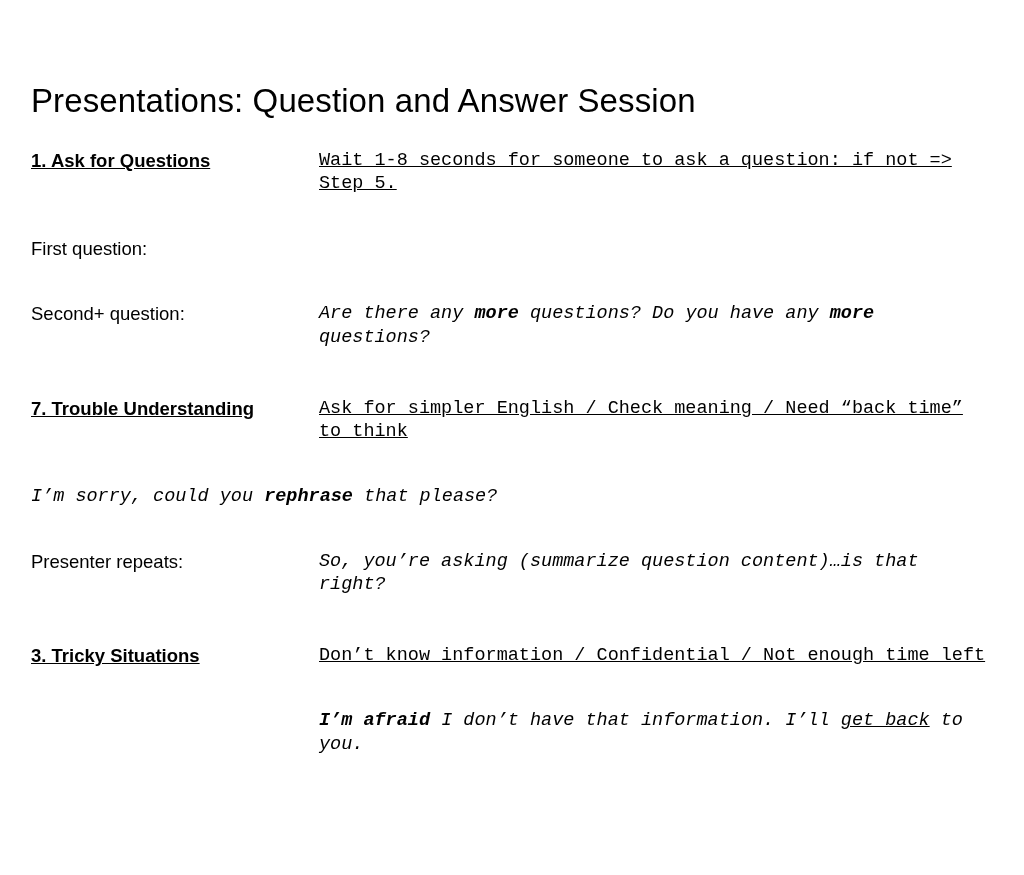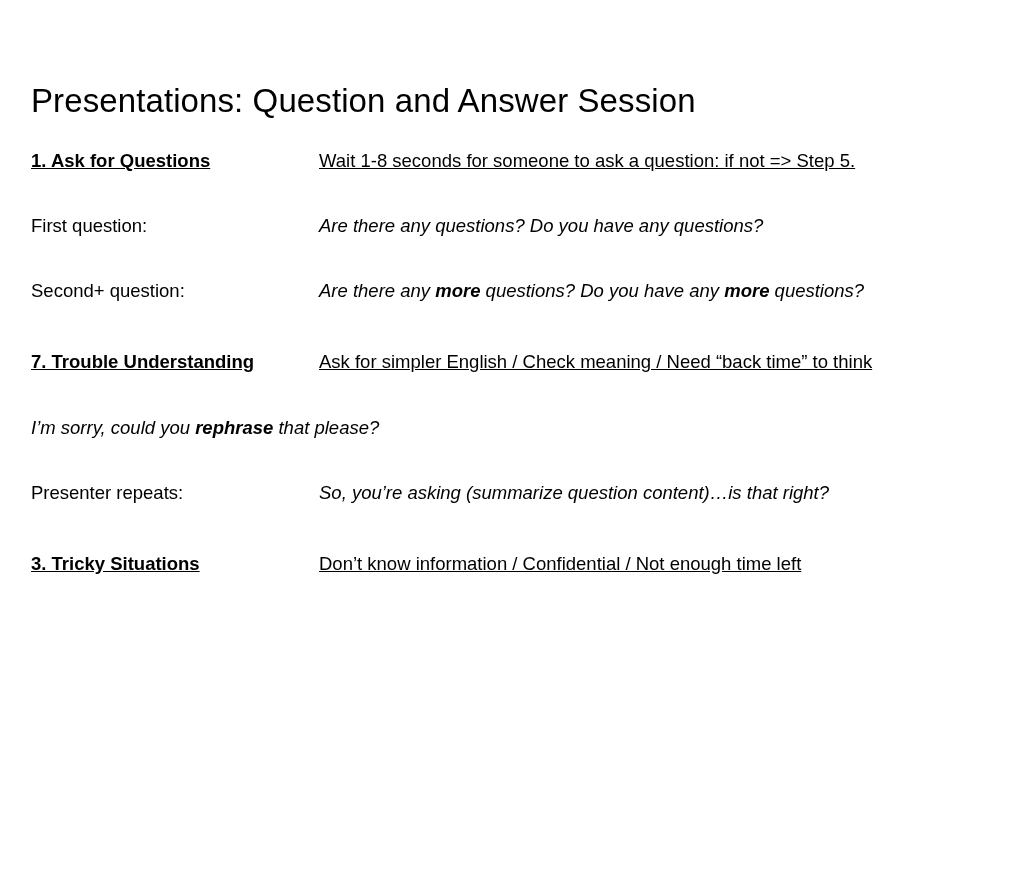--- a/index.html
+++ b/index.html
@@ -49,20 +49,21 @@
     flex: 0 0 288px;
     font-size: 18.5px;
     line-height: 1.25;
     color: #000000;
   }
   .col-right {
     flex: 1 1 auto;
     font-size: 18.5px;
     line-height: 1.25;
     color: #000000;
+    font-family: Liberation Mono, monospace;
   }
   .heading .col-left,
   .heading .col-right {
     font-weight: bold;
     text-decoration: underline;
   }
   .heading .col-right {
     font-weight: normal;
   }
   .italic {
@@ -86,21 +87,20 @@
   <div class="slide-title">Presentations: Question and Answer Session</div>
 
   <div class="rows">
       <div class="row heading">
         <div class="col-left">1. Ask for Questions</div>
         <div class="col-right">Wait 1-8 seconds for someone to ask a question: if not =&gt; Step 5.</div>
       </div>
       <div class="spacer-md"></div>
       <div class="row">
         <div class="col-left">First question:</div>
-        <div class="col-right"><span class="italic">Are there any questions? Do you have any questions?</span></div>
       </div>
       <div class="spacer-md"></div>
       <div class="row">
         <div class="col-left">Second+ question:</div>
         <div class="col-right"><span class="italic">Are there any </span><span class="italic b">more</span><span class="italic"> questions? Do you have any </span><span class="italic b">more</span><span class="italic"> questions?</span></div>
       </div>
       <div class="spacer-lg"></div>
       <div class="row heading">
         <div class="col-left">7. Trouble Understanding</div>
         <div class="col-right">Ask for simpler English / Check meaning / Need “back time” to think</div>
@@ -113,16 +113,20 @@
       <div class="row">
         <div class="col-left">Presenter repeats:</div>
         <div class="col-right"><span class="italic">So, you’re asking (summarize question content)…is that right?</span></div>
       </div>
       <div class="spacer-lg"></div>
       <div class="row heading">
         <div class="col-left">3. Tricky Situations</div>
         <div class="col-right">Don’t know information / Confidential /  Not enough time left</div>
       </div>
       <div class="spacer-md"></div>
+      <div class="row">
+        <div class="col-left empty-left">&nbsp;</div>
+        <div class="col-right"><span class="italic b">I’m afraid</span><span class="italic"> I don’t have that information. I’ll </span><span class="italic u">get back</span><span class="italic"> to you.</span></div>
+      </div>
       <div class="spacer-md"></div>
     </div>
 
 </div>
 
 </body></html>

